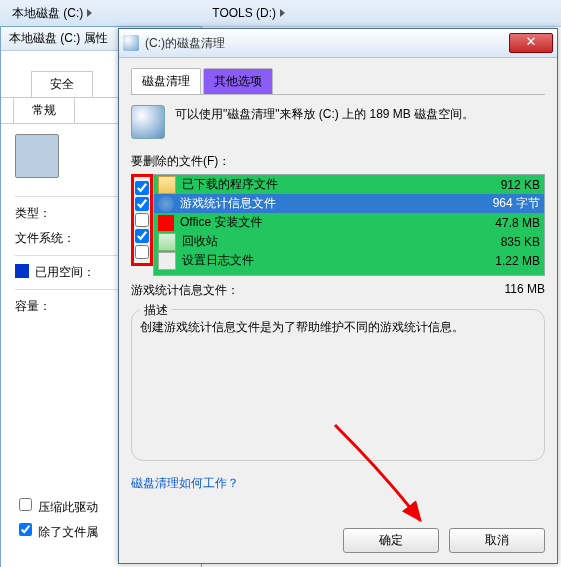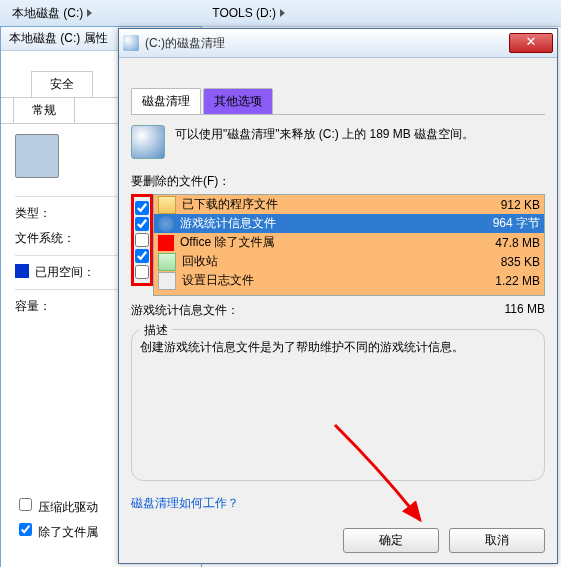--- a/index.html
+++ b/index.html
@@ -88,21 +88,20 @@
     color: #fff;
     text-align: center;
     line-height: 16px;
     font-size: 13px;
     border: 1px solid #8b0000;
     border-radius: 2px;
   }
 
   .dc-body {
     padding: 10px 12px;
-    margin-top: 20px;
   }
   .dc-tabs {
     display: flex;
     border-bottom: 1px solid #bbb;
     margin-bottom: 10px;
   }
   .dc-tabs .tab {
     padding: 4px 10px;
     border: 1px solid #bbb;
     border-bottom: none;
@@ -127,21 +126,21 @@
   .file-list-wrap { display:flex; align-items:flex-start; gap:0; }
   .red-box {
     border: 3px solid #e00;
     padding: 2px 0;
     width: 22px;
     box-sizing: border-box;
   }
   .file-list {
     flex:1;
     border: 1px solid #9aa;
-    background:#fdba74;
+    background:#22c55e;
     height: 100px;
     overflow: hidden;
   }
   .file-row {
     display:flex;
     align-items:center;
     height: 19px;
     padding: 0 4px;
     gap:4px;
   }
@@ -280,21 +279,21 @@
           <span class="fname">已下载的程序文件</span>
           <span class="fsize">912 KB</span>
         </div>
         <div class="file-row selected">
           <span class="ficon stats"></span>
           <span class="fname">游戏统计信息文件</span>
           <span class="fsize">964 字节</span>
         </div>
         <div class="file-row">
           <span class="ficon office"></span>
-          <span class="fname">Office 除了文件属</span>
+          <span class="fname">Office 安装文件</span>
           <span class="fsize">47.8 MB</span>
         </div>
         <div class="file-row">
           <span class="ficon recycle"></span>
           <span class="fname">回收站</span>
           <span class="fsize">835 KB</span>
         </div>
         <div class="file-row">
           <span class="ficon log"></span>
           <span class="fname">设置日志文件</span>

